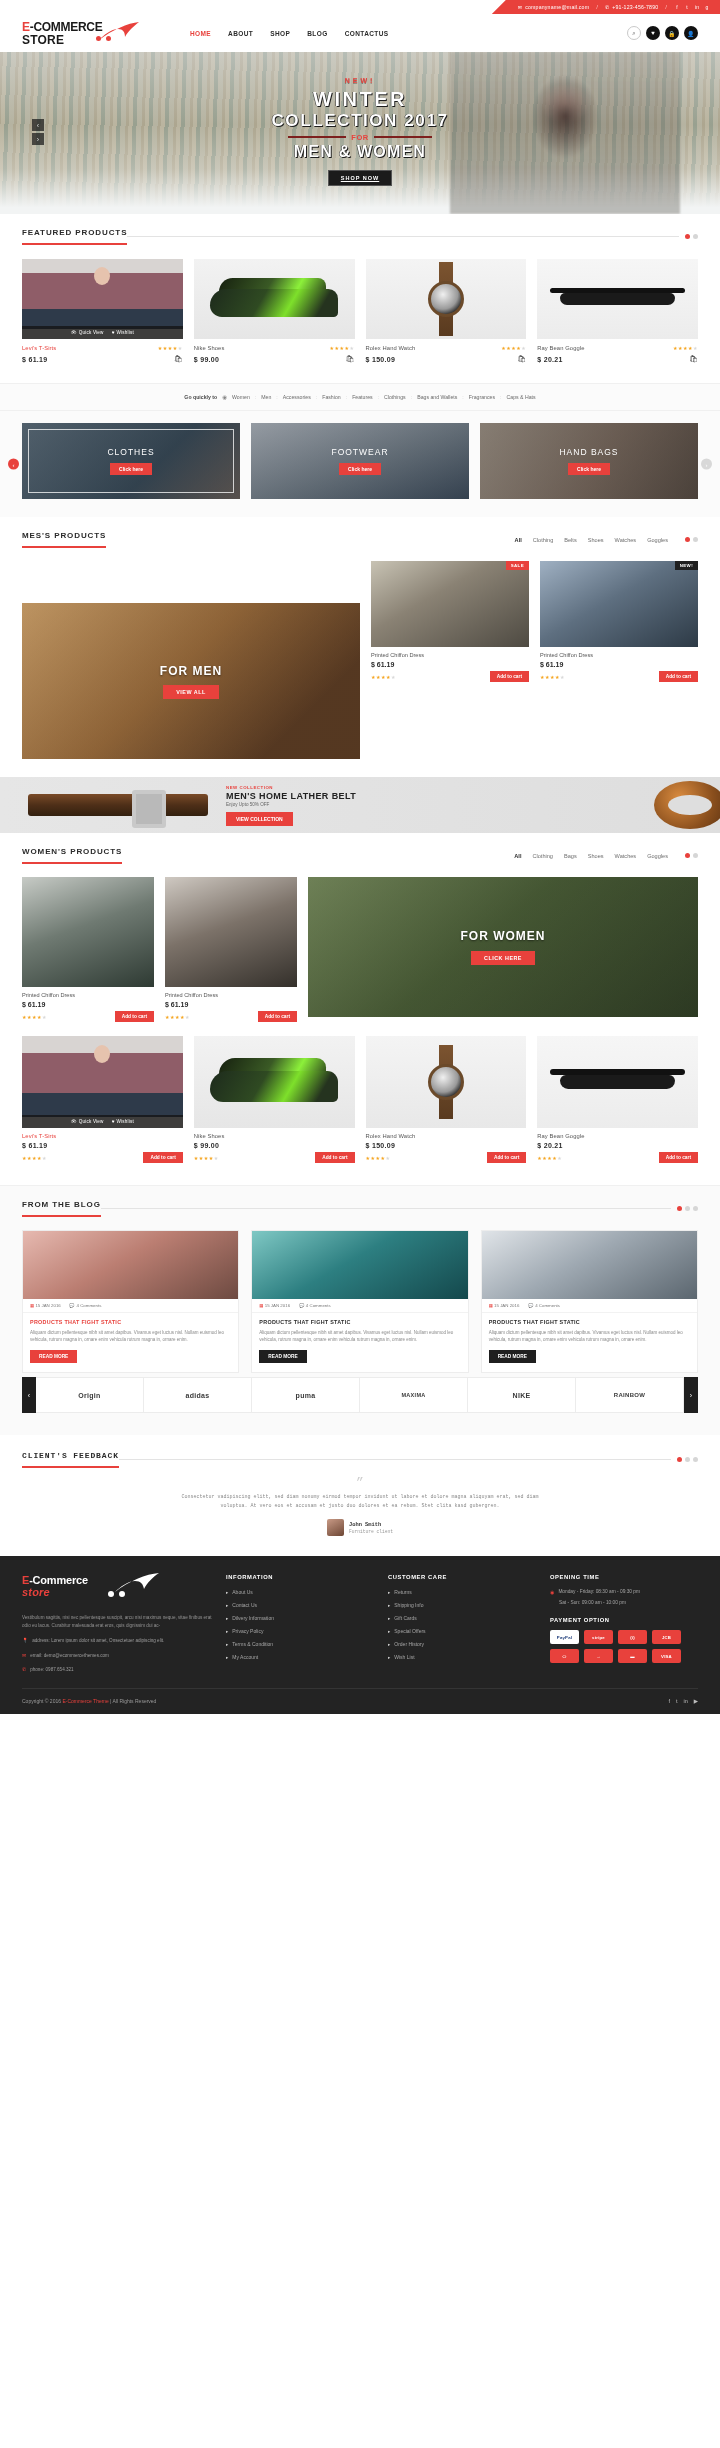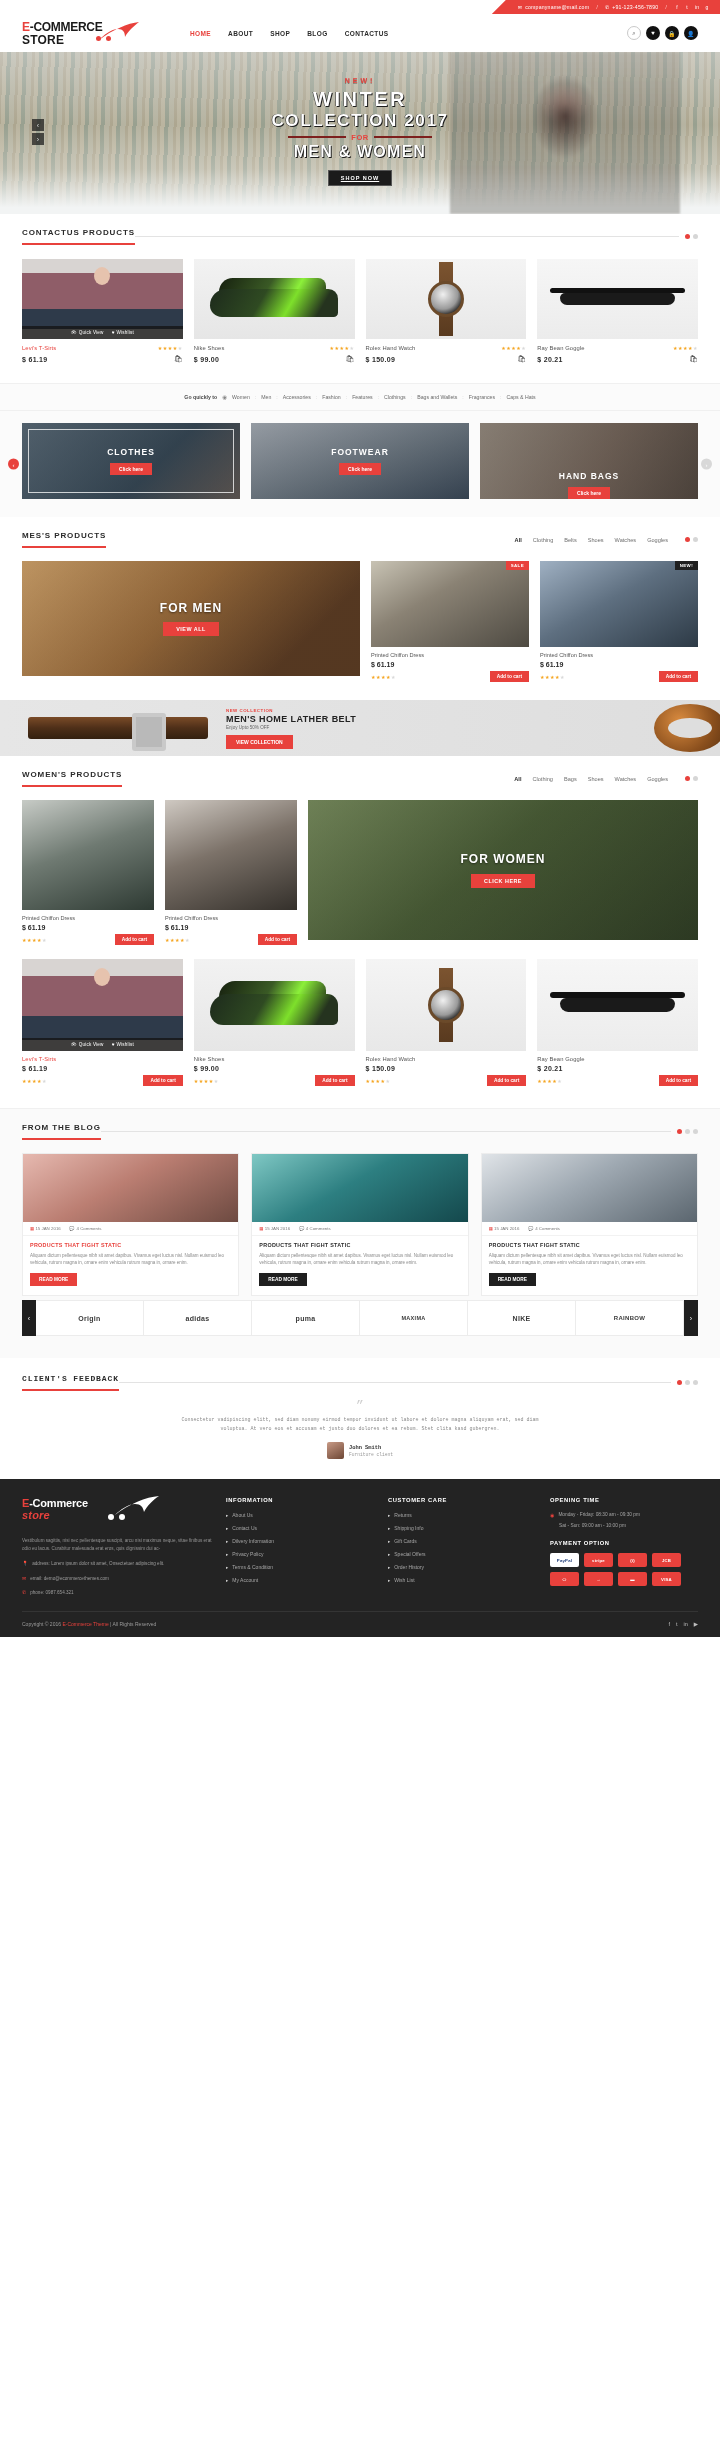--- a/index.html
+++ b/index.html
@@ -128,35 +128,35 @@
   .quicknav b { font-weight: 700; color: #4a4a4a; }
   .quicknav .sep { color: #c9c9c9; }
   .quicknav .gl { color: #888; font-size: 5.5px; }
 
   
   .cat-wrap { padding: 12px 22px 18px; background: #fbfbfb; position: relative; }
   .cats { display: flex; gap: 11px; }
   .cat { flex: 1; height: 76px; position: relative; overflow: hidden; display: flex; flex-direction: column; align-items: center; justify-content: center; }
   .cat.c1 { background: linear-gradient(rgba(40,45,55,.42),rgba(40,45,55,.42)), linear-gradient(135deg,#6f8592,#39505e 60%,#7a6a5c); }
   .cat.c2 { background: linear-gradient(rgba(40,45,55,.35),rgba(40,45,55,.35)), linear-gradient(160deg,#cfd6dc,#7e8b94 55%,#3b4c5c); }
-  .cat.c3 { background: linear-gradient(rgba(40,45,55,.35),rgba(40,45,55,.35)), linear-gradient(120deg,#b9a893,#8c7561 55%,#5d4c3c); justify-content: flex-end; }
+  .cat.c3 { background: linear-gradient(rgba(40,45,55,.35),rgba(40,45,55,.35)), linear-gradient(120deg,#b9a893,#8c7561 55%,#5d4c3c); }
   .cat .inner { border: 1.5px solid rgba(255,255,255,.75); position: absolute; inset: 6px; }
-  .cat .ctit { font-size: 8.5px; font-weight: 700; color: #fff; letter-spacing: 1px; position: relative; z-index: 2; }
+  .cat .ctit { font-size: 8.5px; font-weight: 400; color: #fff; letter-spacing: 1px; position: relative; z-index: 2; }
   .cat .cbtn { margin-top: 6px; background: #e8413c; color: #fff; font-size: 5px; font-weight: 700; padding: 3px 9px; position: relative; z-index: 2; }
   .side-arrow { position: absolute; top: 50%; transform: translateY(-50%); width: 11px; height: 11px; border-radius: 50%; display: flex; align-items: center; justify-content: center; font-size: 6px; }
   .side-arrow.l { left: 8px; background: #e8413c; color: #fff; }
   .side-arrow.r { right: 8px; background: #d8d8d8; color: #fff; }
   .ftabs { margin-left: auto; display: flex; gap: 11px; align-items: center; }
   .ftabs a { font-size: 5.6px; color: #6f6f6f; text-decoration: none; }
   .ftabs a.on { color: #2b2b2b; font-weight: 700; }
 
   
   .men-row { display: flex; gap: 11px; margin-top: 13px; }
-  .men-big { width: 50%; height: 115px; position: relative; overflow: hidden;
-    background: linear-gradient(rgba(60,40,30,.25),rgba(60,40,30,.25)), linear-gradient(135deg,#e8b878,#a8763f 45%,#5d3d22 80%); }
+  .men-big { width: 50%; height: 156px; position: relative; overflow: hidden;
+    background: linear-gradient(rgba(60,40,30,.25),rgba(60,40,30,.25)), linear-gradient(135deg,#e8b878,#a8763f 45%,#5d3d22 80%); margin-top: 42px; }
   .men-big .ov { position: absolute; inset: 0; display: flex; flex-direction: column; align-items: center; justify-content: center; gap: 7px; }
   .men-big .t { font-size: 12px; font-weight: 800; color: #fff; letter-spacing: 1px; text-shadow: 0 1px 2px rgba(0,0,0,.5); }
   .men-big .b { background: #e8413c; color: #fff; font-size: 5.4px; font-weight: 700; padding: 4px 13px; letter-spacing: .5px; }
   .men-side { flex: 1; display: flex; gap: 11px; }
   .msc { flex: 1; }
   .msimg { height: 86px; position: relative; overflow: hidden; }
   .msimg.a { background: linear-gradient(150deg,#c8c3b4,#8a8274 40%,#4e4a42); }
   .msimg.b { background: linear-gradient(150deg,#9fb0c2,#5e6f80 45%,#2d3a46); }
   .badge { position: absolute; right: 0; top: 0; color: #fff; font-size: 4.4px; font-weight: 700; padding: 2px 5px; letter-spacing: .4px; }
   .badge.sale { background: #e8413c; }
@@ -331,21 +331,21 @@
         <span class="txt">FOR</span>
         <span class="ln"></span>
       </div>
       <div class="hero-t3">MEN &amp; WOMEN</div>
       <div><a class="hero-btn" href="#">SHOP NOW</a></div>
     </div>
   </div>
 
   <div class="sect">
     <div class="sect-head">
-      <div class="sect-title">CONTACTUS PRODUCTS</div>
+      <div class="sect-title">FEATURED PRODUCTS</div>
       <div class="sect-rule"></div>
       <div class="dots">
           <i class="on"></i>
           <i></i>
         </div>
     </div>
     <div class="prow">
       <div class="pcard">
         <div class="pimg im-levis">
           <div class="hoverbar">

